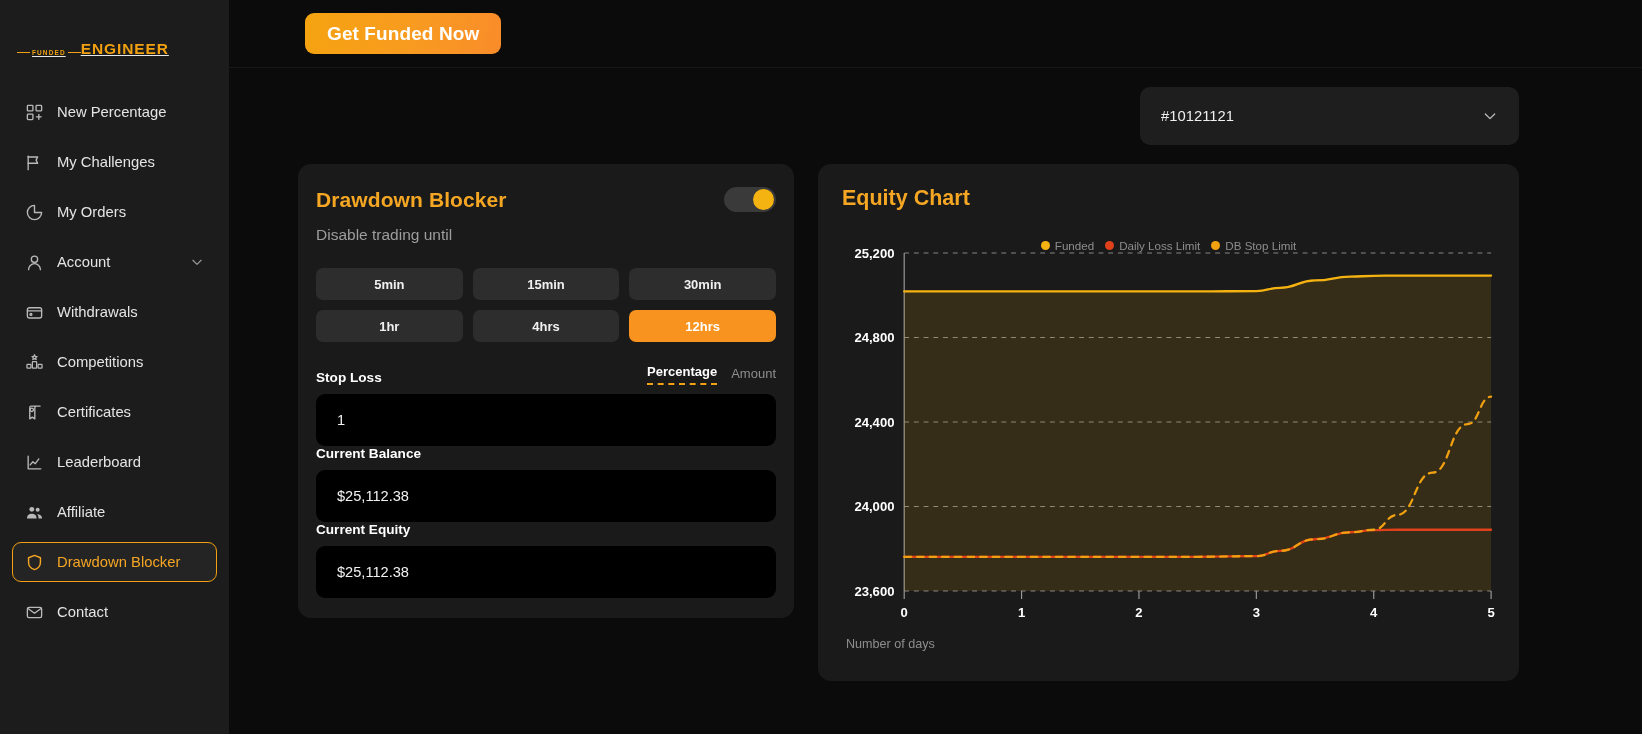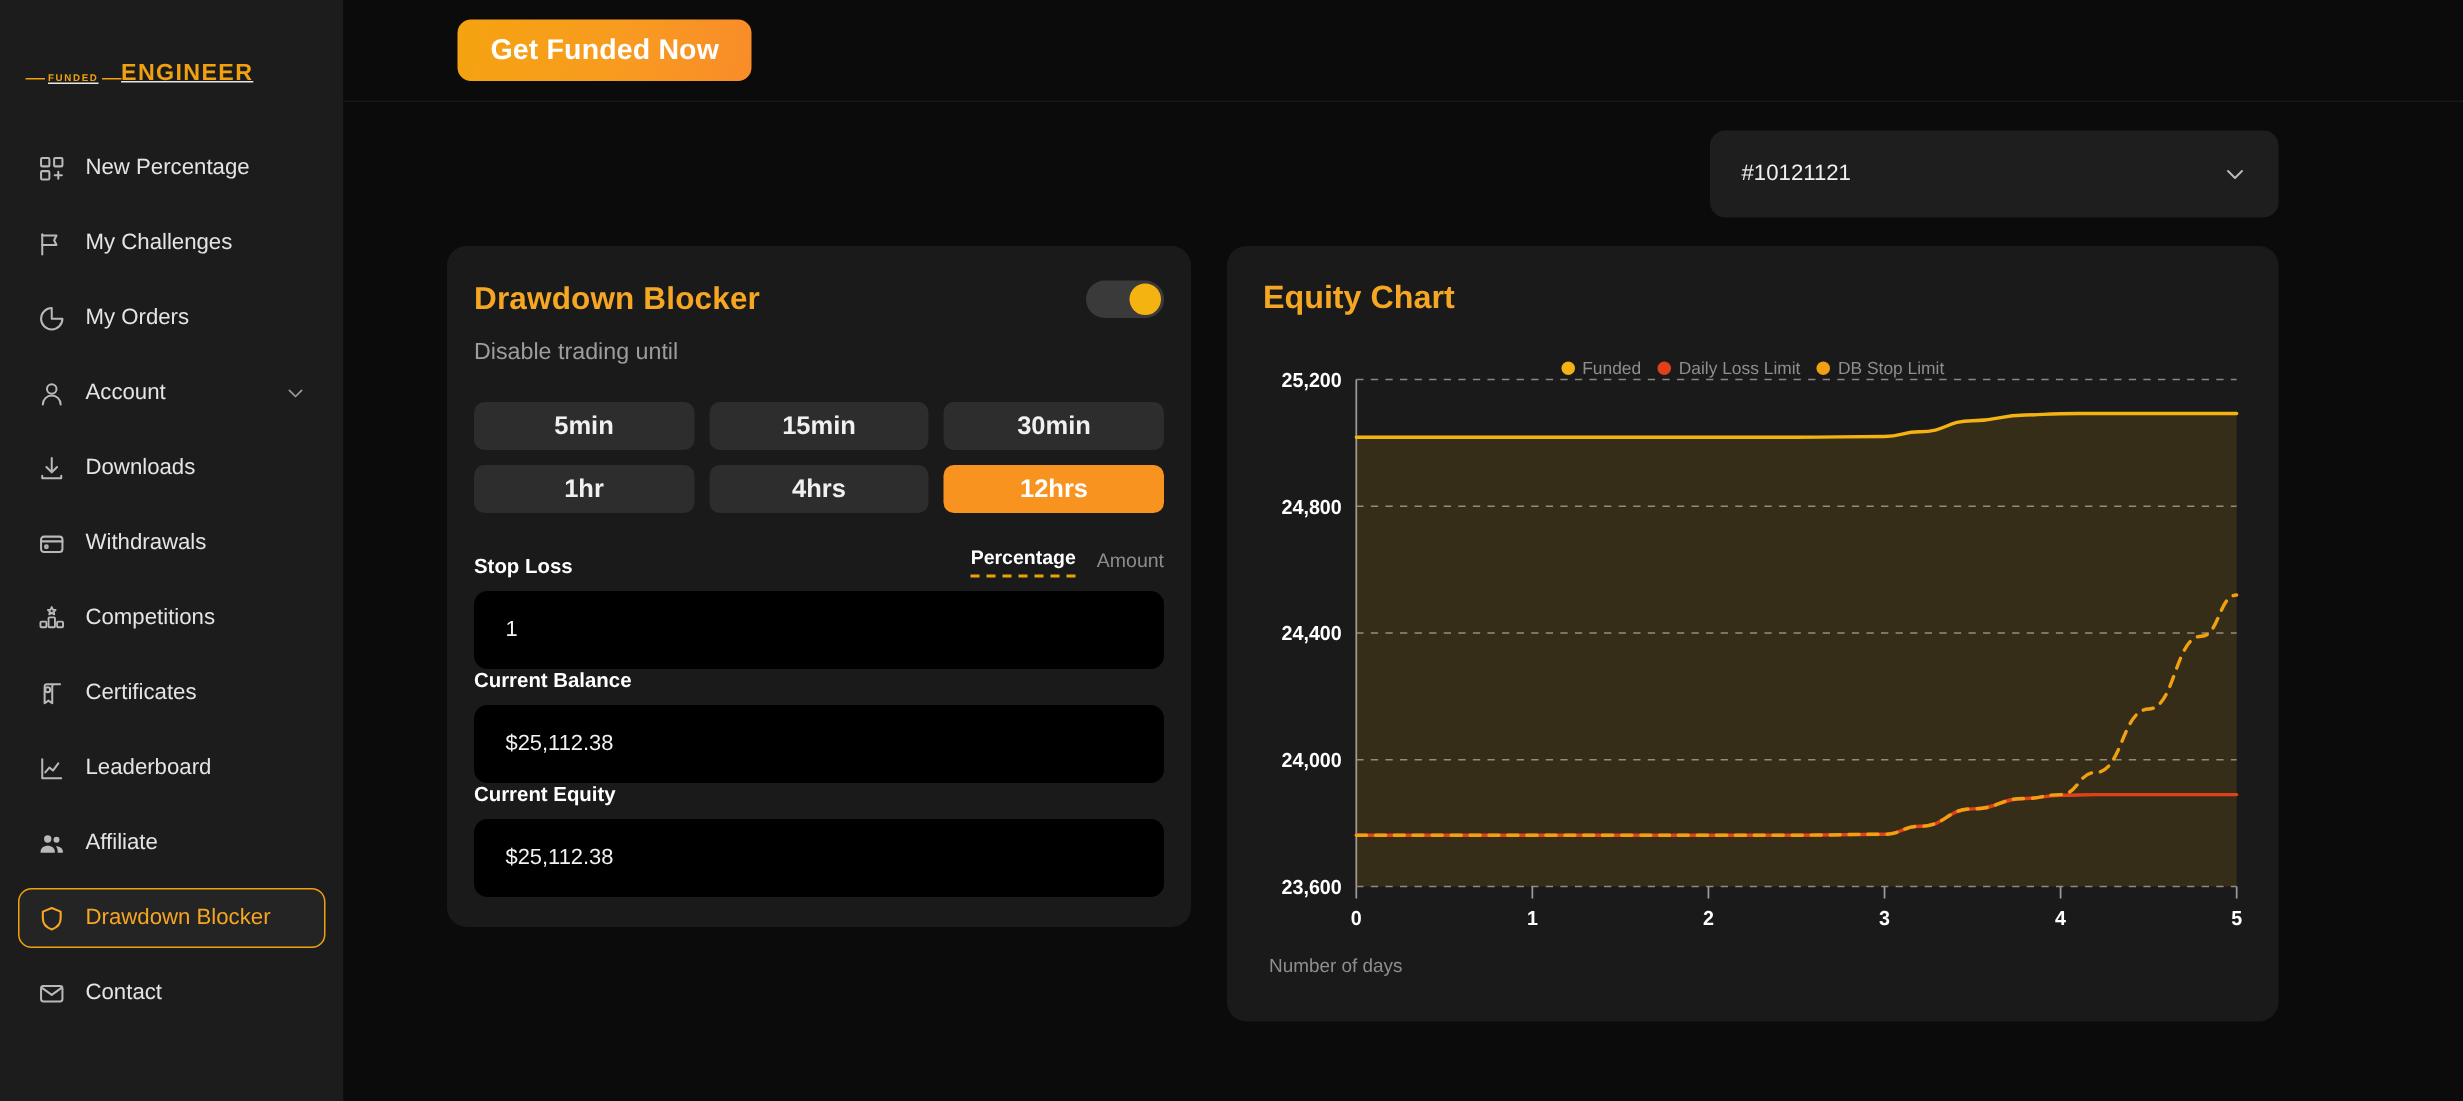--- a/index.html
+++ b/index.html
@@ -67,21 +67,21 @@
 
   .dd-head{display:flex;align-items:center;justify-content:space-between;}
   .dd-title{color:#f5a623;font-size:21px;font-weight:700;letter-spacing:.1px;}
   .toggle{width:52px;height:25px;border-radius:14px;background:#3a3a3a;position:relative;cursor:pointer;flex:0 0 52px;}
   .toggle .knob{position:absolute;top:2px;right:2px;width:21px;height:21px;border-radius:50%;background:#f5b312;}
   .dd-sub{color:#9d9d9d;font-size:15.5px;margin-top:14px;}
 
   .time-grid{display:grid;grid-template-columns:repeat(3,1fr);gap:10px;margin-top:24px;}
   .time-btn{
     height:32px;border-radius:7px;background:#2d2d2d;color:#f0f0f0;border:none;
-    font-size:17px;font-weight:700;cursor:pointer;font-family:inherit;
+    font-size:13px;font-weight:700;cursor:pointer;font-family:inherit;
     display:flex;align-items:center;justify-content:center;
   }
   .time-btn.sel{background:#f7931e;color:#fff;}
 
   .field-row{display:flex;align-items:flex-end;justify-content:space-between;margin-top:22px;}
   .field-label{font-size:13.6px;font-weight:700;color:#ffffff;}
   .seg{display:flex;align-items:flex-end;gap:14px;}
   .seg-item{font-size:13px;color:#8d8d8d;cursor:pointer;padding-bottom:4px;font-weight:400;text-align:right;}
   .seg-item.on{color:#ffffff;font-weight:700;border-bottom:2px dashed #f0a010;}
 
@@ -174,30 +174,20 @@
           </svg>
         </span>
         <span class="nav-label">Account</span>
         <span class="chev">
           <svg viewBox="0 0 24 24" fill="none" stroke="currentColor" stroke-width="2" stroke-linecap="round" stroke-linejoin="round">
               <path d="M5 9l7 7 7-7"></path>
             </svg>
         </span>
       </div>
 
-      <div class="nav-item">
-        <span class="ico">
-          <svg viewBox="0 0 24 24" fill="none" stroke="currentColor" stroke-width="1.7" stroke-linecap="round" stroke-linejoin="round">
-            <path d="M12 3v11"></path>
-              <path d="M7.5 10.5L12 15l4.5-4.5"></path>
-              <path d="M4 18v2h16v-2"></path>
-          </svg>
-        </span>
-        <span class="nav-label">Downloads</span>
-      </div>
 
       <div class="nav-item">
         <span class="ico">
           <svg viewBox="0 0 24 24" fill="none" stroke="currentColor" stroke-width="1.7" stroke-linecap="round" stroke-linejoin="round">
             <rect x="3" y="6" width="18" height="13" rx="2.5"></rect>
               <path d="M3 10h18"></path>
               <circle cx="7.5" cy="14.5" r="1.2"></circle>
           </svg>
         </span>
         <span class="nav-label">Withdrawals</span>

